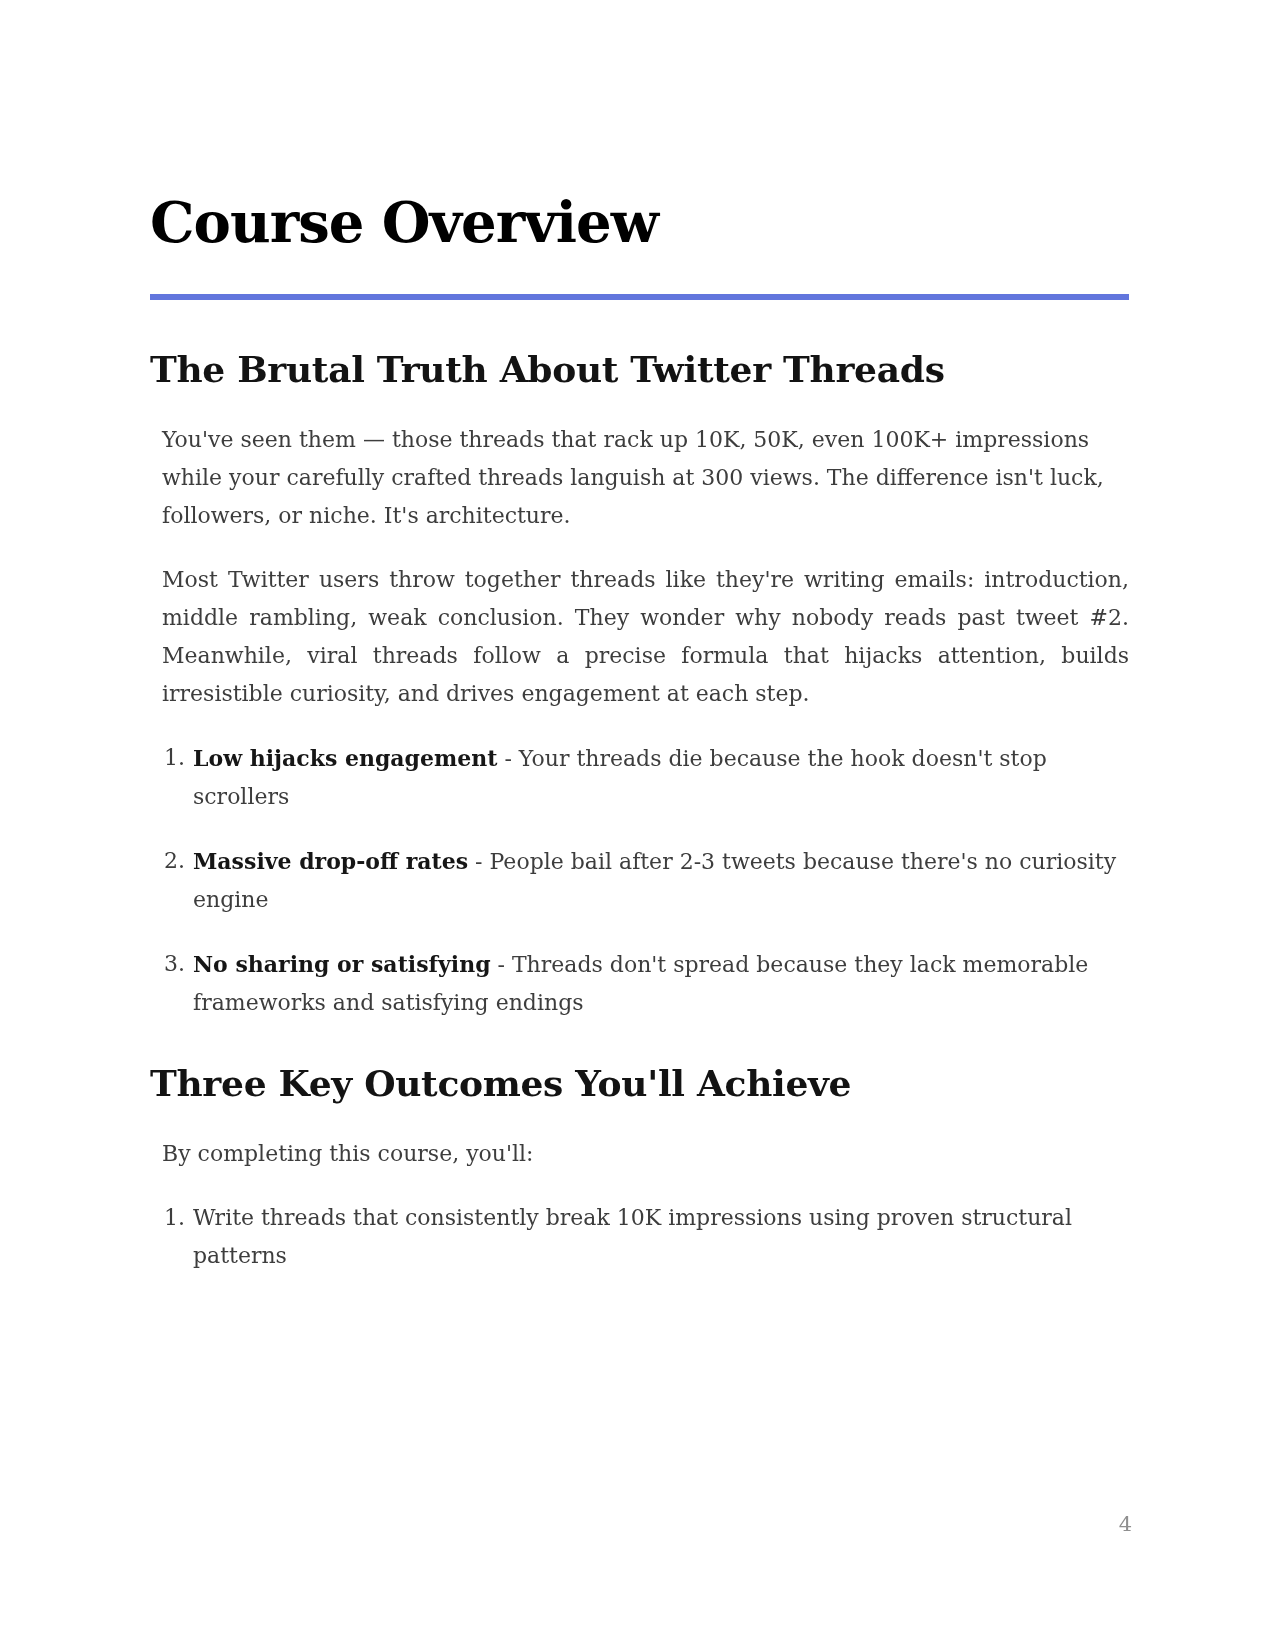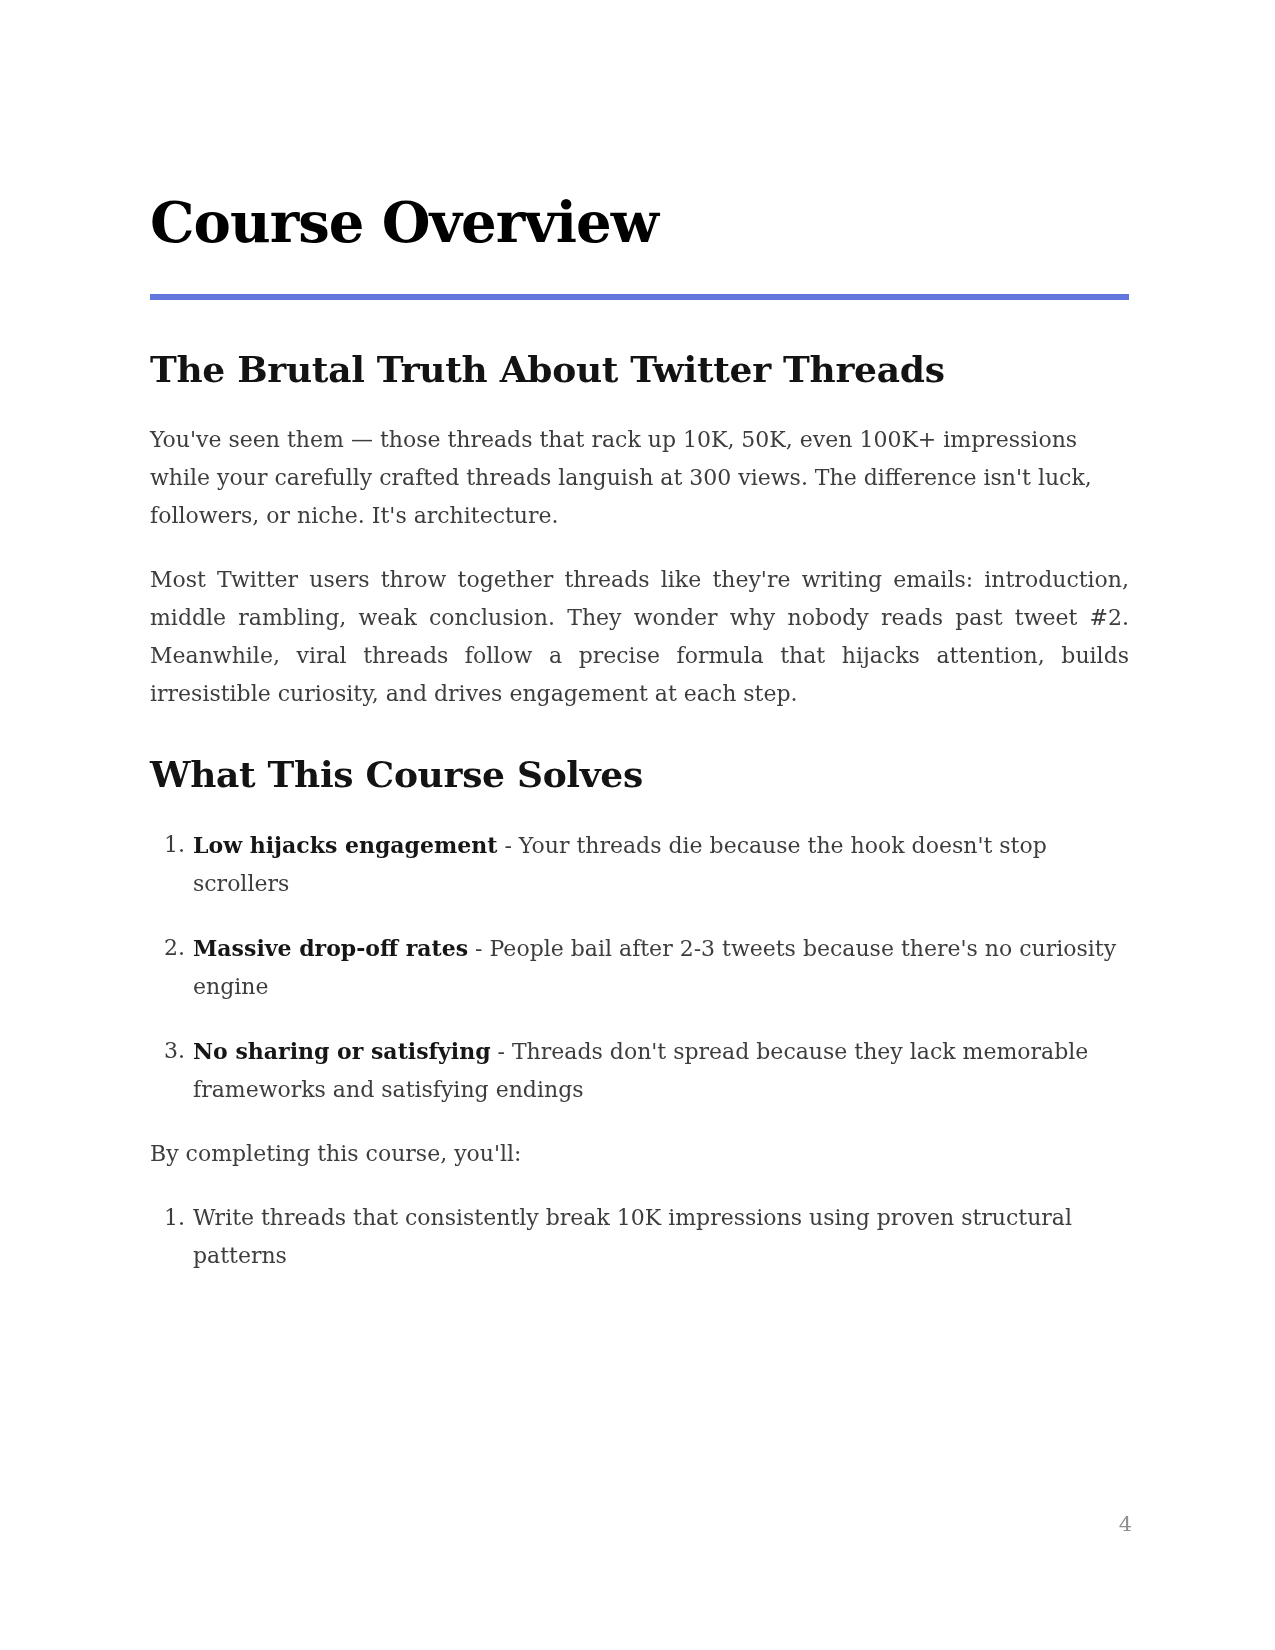--- a/index.html
+++ b/index.html
@@ -37,21 +37,21 @@
   }
   .section-heading {
     margin: 38px 0 28px 0;
     font-size: 36px;
     line-height: 1.3;
     font-weight: bold;
     letter-spacing: -0.3px;
     color: #131313;
   }
   .para {
-    margin: 0 0 26px 0;
+    margin: 0 0 26px 12px;
     font-size: 22px;
     line-height: 38px;
     color: #3d3d3d;
   }
   .para.justified {
     text-align: justify;
   }
   .nlist {
     margin: 0 0 10px 0;
   }
@@ -93,38 +93,38 @@
     <h1 class="doc-title">Course Overview</h1>
 
     <div class="divider" style="background: rgb(98, 118, 221);"></div>
 
     <h3 class="section-heading" style="margin-top:0;">The Brutal Truth About Twitter Threads</h3>
 
     <p class="para">You've seen them — those threads that rack up 10K, 50K, even 100K+ impressions while your carefully crafted threads languish at 300 views. The difference isn't luck, followers, or niche. It's architecture.</p>
 
     <p class="para justified">Most Twitter users throw together threads like they're writing emails: introduction, middle rambling, weak conclusion. They wonder why nobody reads past tweet #2. Meanwhile, viral threads follow a precise formula that hijacks attention, builds irresistible curiosity, and drives engagement at each step.</p>
 
-    <h3 class="section-heading">What This Course Solves</h3>
 
 
     <div class="nlist">
       <div class="nitem">
         <span class="num">1.</span>
         <span class="itext"><span class="lead">Low hijacks engagement</span><span> - </span><span>Your threads die because the hook doesn't stop scrollers</span></span>
       </div>
       <div class="nitem">
         <span class="num">2.</span>
         <span class="itext"><span class="lead">Massive drop-off rates</span><span> - </span><span>People bail after 2-3 tweets because there's no curiosity engine</span></span>
       </div>
       <div class="nitem">
         <span class="num">3.</span>
         <span class="itext"><span class="lead">No sharing or satisfying</span><span> - </span><span>Threads don't spread because they lack memorable frameworks and satisfying endings</span></span>
       </div>
     </div>
 
+    <h3 class="section-heading">Three Key Outcomes You'll Achieve</h3>
 
     <p class="para">By completing this course, you'll:</p>
 
     <div class="nlist">
       <div class="nitem">
         <span class="num">1.</span>
         <span class="itext">Write threads that consistently break 10K impressions using proven structural patterns</span>
       </div>
     </div>
 

